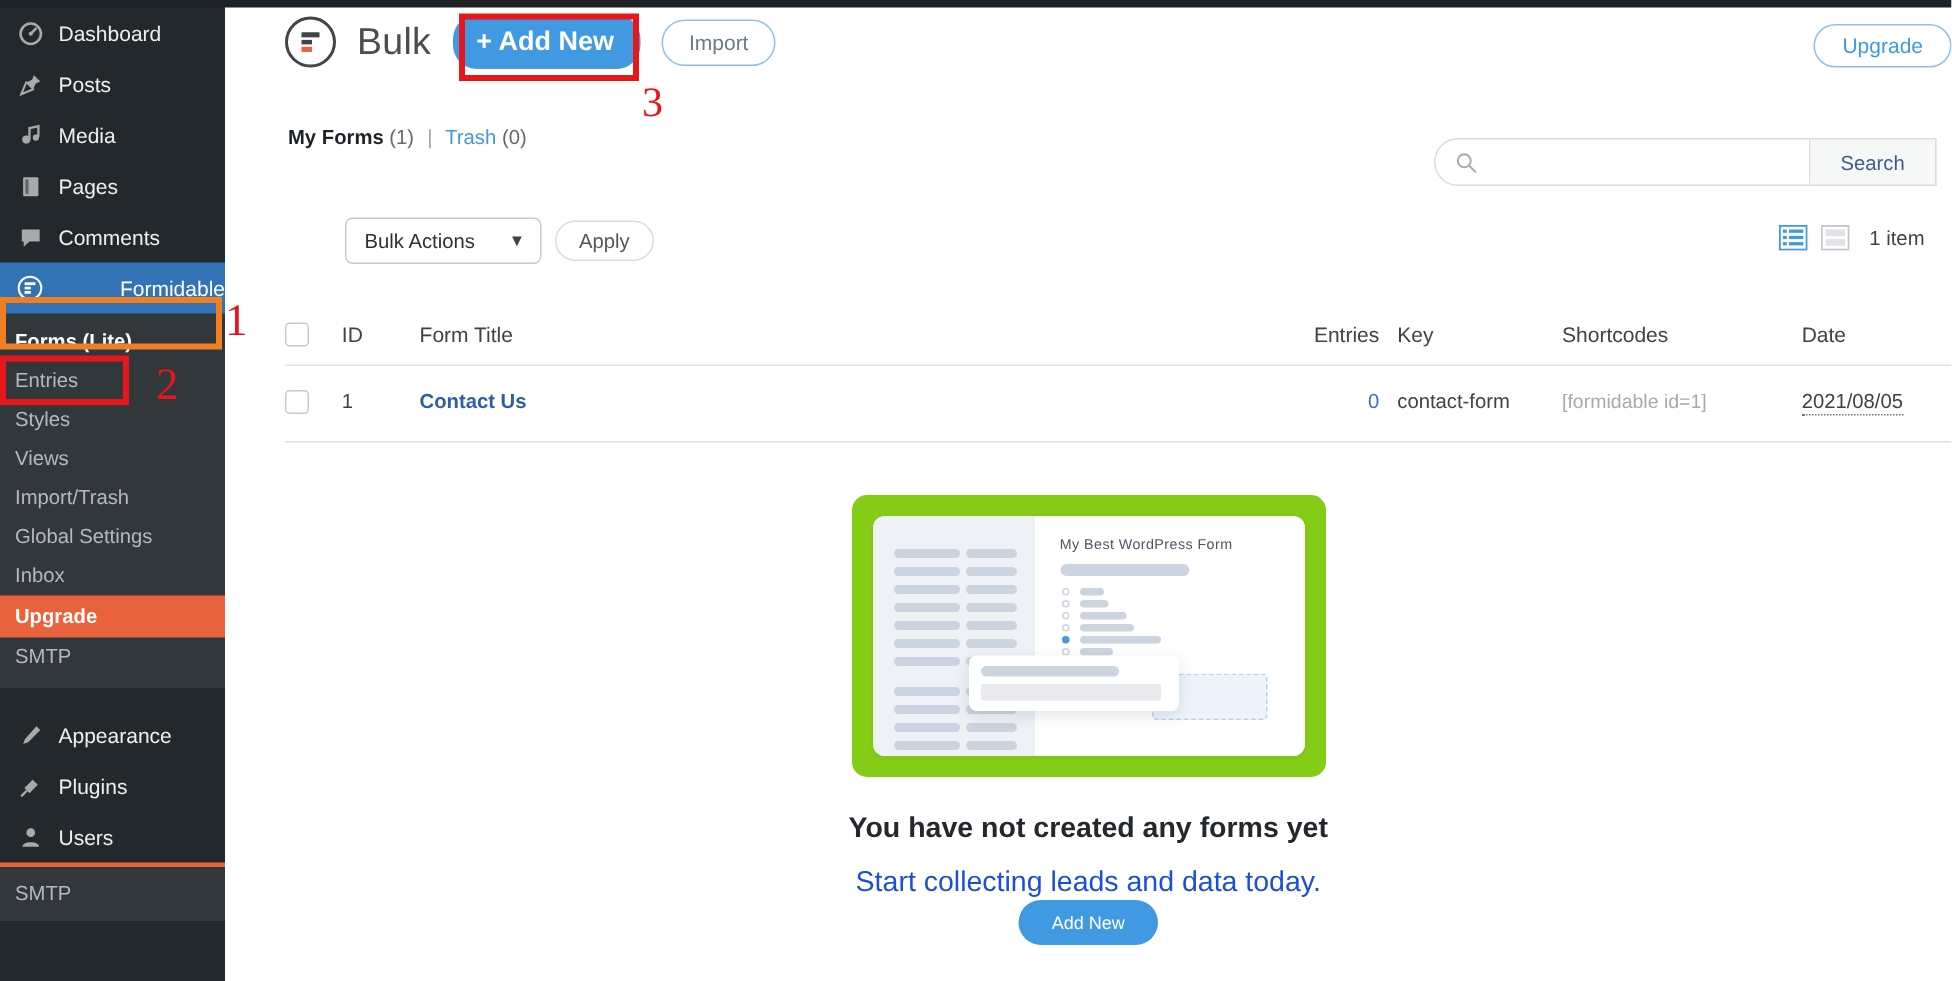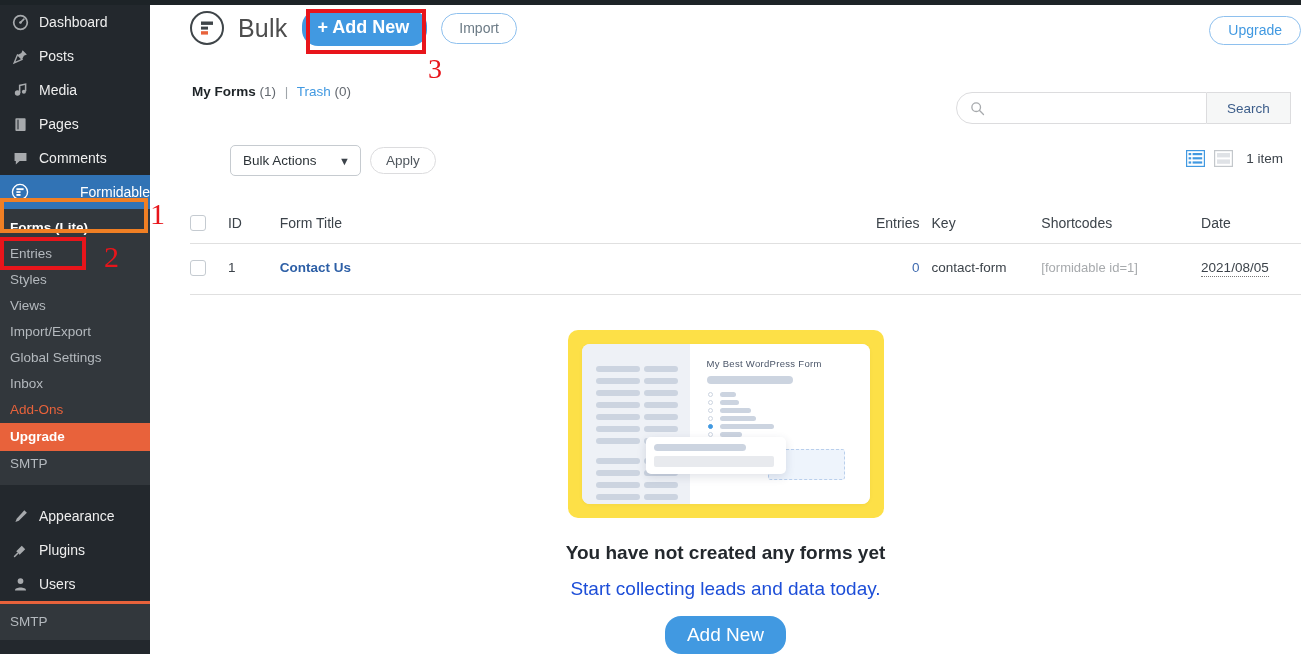--- a/index.html
+++ b/index.html
@@ -275,21 +275,21 @@
 
   
   .empty-wrap {
     position: absolute; left: 0; top: 330px;
     width: 1151px;
     display: flex; flex-direction: column; align-items: center;
   }
   .illus {
     position: relative;
     width: 316px; height: 188px;
-    background: #fde047;
+    background: #84cc16;
     border-radius: 10px;
     margin-bottom: 0px;
   }
   .illus-inner {
     position: absolute; left: 14px; top: 14px;
     width: 288px; height: 160px;
     border-radius: 8px;
     background: #eef1f6;
     overflow: hidden;
     box-shadow: 0 1px 4px rgba(0,0,0,0.04);
@@ -328,24 +328,23 @@
     margin-top: 24px;
     font-size: 19px; font-weight: bold; color: #23282d;
     white-space: nowrap;
   }
   .empty-sub {
     margin-top: 14px;
     font-size: 19px; color: #1d4ed8;
     white-space: nowrap;
   }
   .empty-btn {
-    margin-top: 16px;
     background: #4199e1; color: #fff;
     border: none; border-radius: 16px;
-    font-size: 19px; padding: 8px 22px;
+    font-size: 12px; padding: 8px 22px;
     font-family: "Liberation Sans", sans-serif;
     cursor: pointer;
   }
 
   
   .anno-box { position: absolute; pointer-events: none; }
   .anno-orange {
     left: 0px; top: 198px; width: 148px; height: 35px;
     border: 4px solid #f07f24;
     z-index: 40;
@@ -444,24 +443,23 @@
             </svg>
         </span>
         <span class="mi-label">Formidable</span>
       </div>
 
       <div class="sub">
         <span class="si current">Forms (Lite)</span>
         <span class="si">Entries</span>
         <span class="si">Styles</span>
         <span class="si">Views</span>
-        <span class="si">Import/Export</span>
+        <span class="si">Import/Trash</span>
         <span class="si">Global Settings</span>
         <span class="si">Inbox</span>
-        <span class="si addons">Add-Ons</span>
         <span class="si upgrade">Upgrade</span>
         <span class="si">SMTP</span>
       </div>
 
       <div class="sidebar-gap"></div>
 
       <div class="mi">
         <span class="ico">
           <svg width="17" height="17" viewBox="0 0 20 20">
               <path d="M14.5 2.5 L17.5 5.5 L8 15 L4 16.5 L5.5 12.5 Z" fill="#a7aaad"></path>

